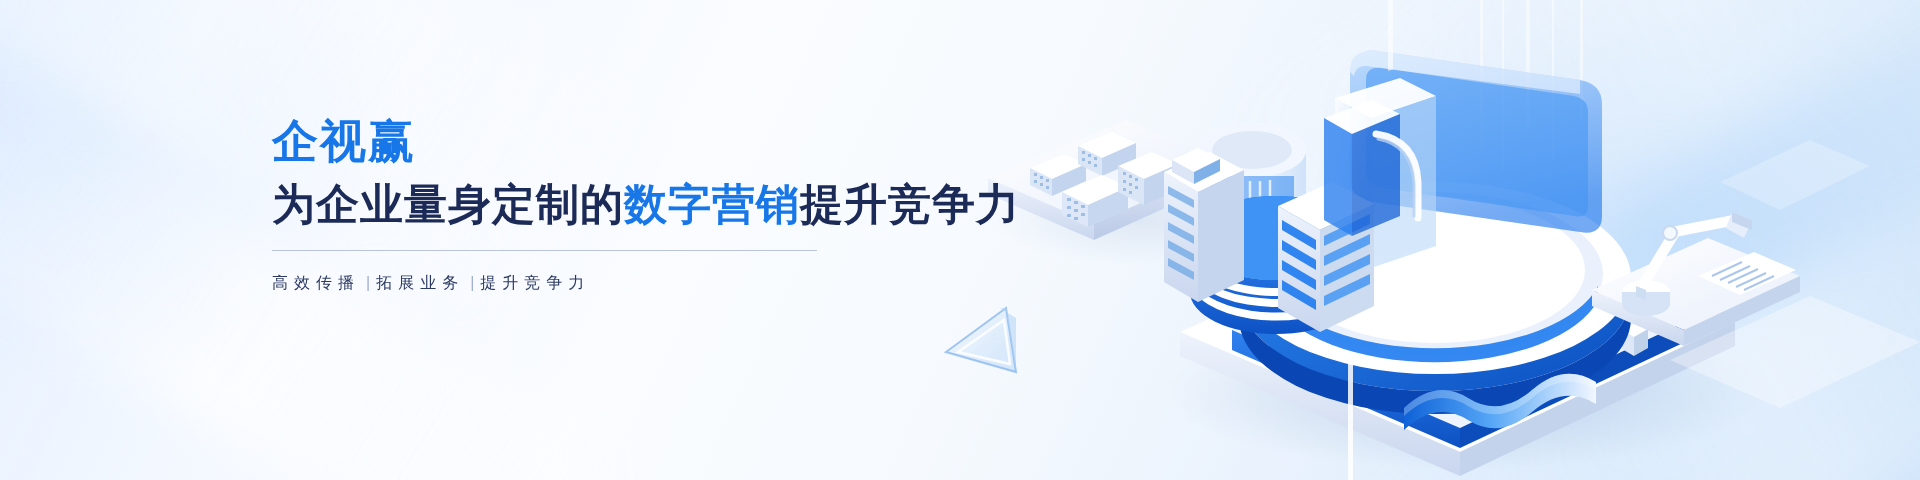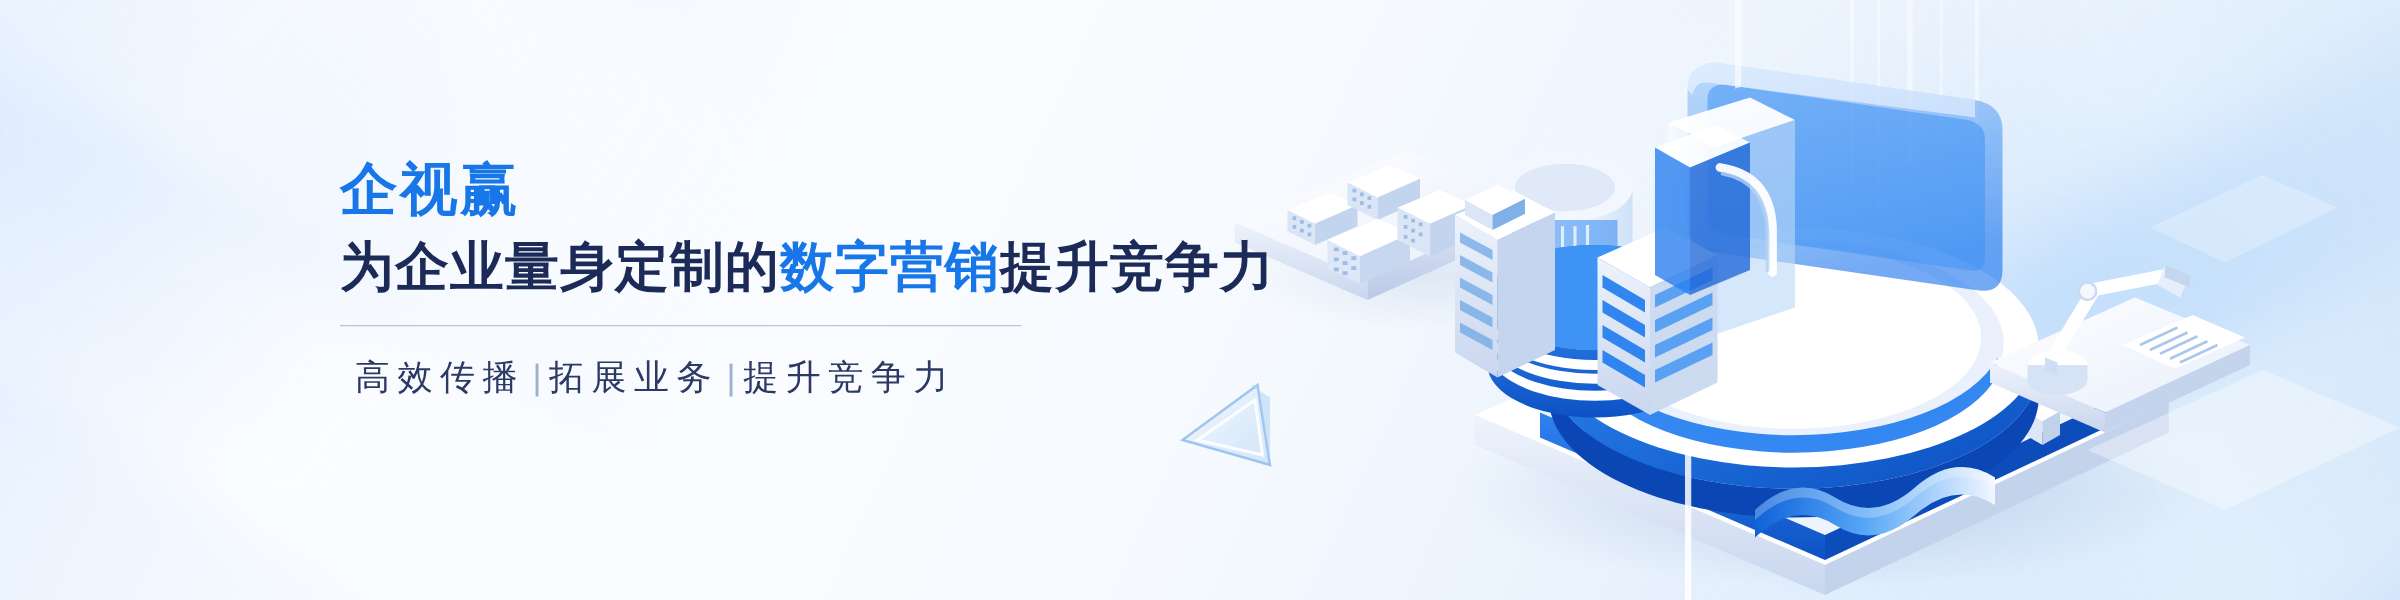--- a/index.html
+++ b/index.html
@@ -27,33 +27,33 @@
       transform:rotate(-28deg);filter:blur(30px);opacity:.8;}
   .b4{left:1320px;top:300px;width:900px;height:240px;
       background:linear-gradient(90deg,rgba(255,255,255,0) 0%,rgba(255,255,255,.6) 50%,rgba(255,255,255,0) 100%);
       transform:rotate(-28deg);filter:blur(26px);opacity:.7;}
   .glow-r{position:absolute;right:-120px;top:-80px;width:760px;height:640px;border-radius:50%;
       background:radial-gradient(circle,rgba(176,213,252,.55) 0%,rgba(176,213,252,0) 68%);filter:blur(20px);}
   .glow-l{position:absolute;left:-200px;top:-160px;width:620px;height:520px;border-radius:50%;
       background:radial-gradient(circle,rgba(199,224,253,.5) 0%,rgba(199,224,253,0) 70%);filter:blur(18px);}
 
   
-  #copy{position:absolute;left:272px;top:128px;width:640px;}
+  #copy{position:absolute;left:272px;top:118px;width:640px;}
   .brand{
     font-size:46px;font-weight:700;line-height:1;letter-spacing:2px;
     color:#1877e8;margin:0 0 16px 0;white-space:nowrap;
   }
   .headline{
     font-size:43px;font-weight:700;line-height:1.12;letter-spacing:1px;
     margin:0;white-space:nowrap;color:#1b2a56;
   }
   .headline .hl{color:#1877e8;text-align:center;}
   .rule{width:545px;height:1px;background:#9aa7c4;opacity:.65;margin:22px 0 0 0;}
   .sub{
-    margin:22px 0 0 12px;font-size:28px;color:#2c3a63;letter-spacing:6px;
+    margin:22px 0 0 0;font-size:16px;color:#2c3a63;letter-spacing:6px;
     white-space:nowrap;font-weight:400;
   }
   .sub .sep{color:#9fb0cd;padding:0 6px;letter-spacing:0;}
 
   
   #art{position:absolute;right:0;top:0;width:1040px;height:480px;}
   #art svg{display:block;width:100%;height:100%;}
 </style>
 </head>
 <body>

